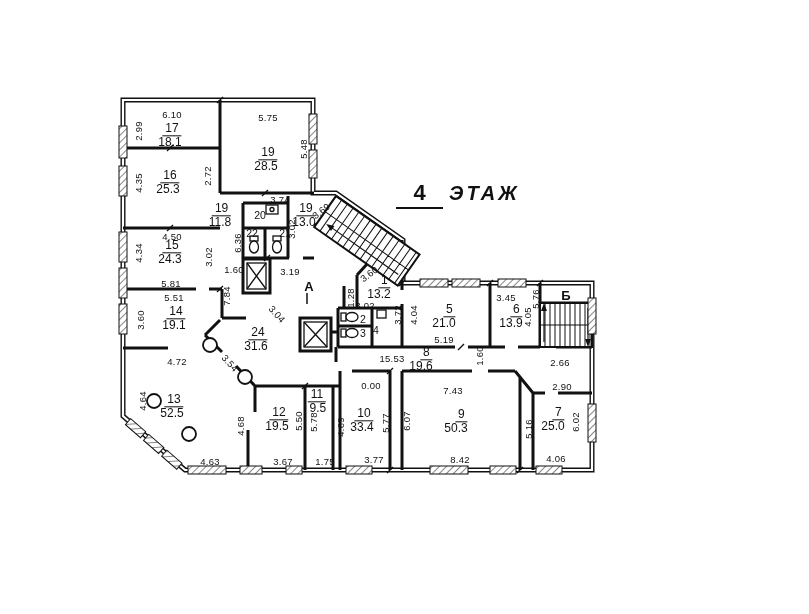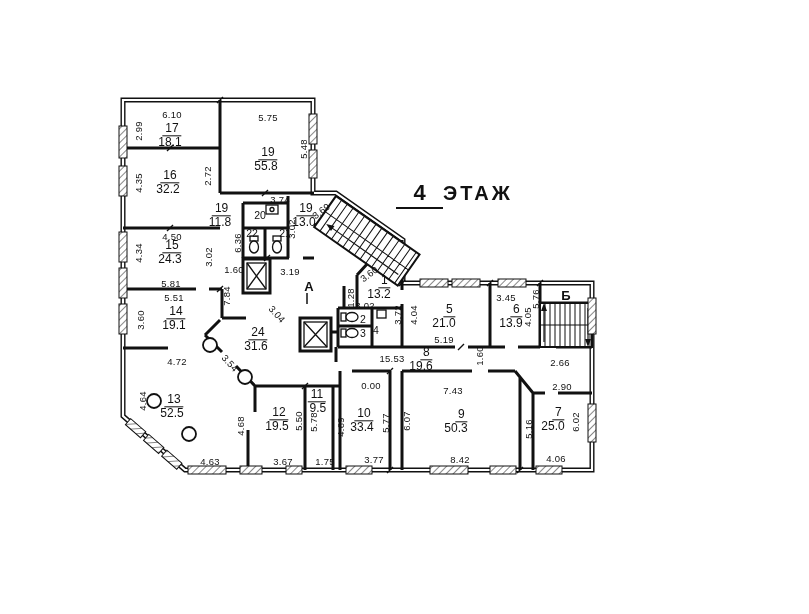--- a/index.html
+++ b/index.html
@@ -12,21 +12,21 @@
   .r48{transform:translate(-50%,-50%) rotate(48deg);}
   .rm37{transform:translate(-50%,-50%) rotate(-37deg);}
   .room{text-align:right;font-size:12px;line-height:1.1;}
   .room .num{display:inline-block;border-bottom:1px solid #111;padding:0 3px;}
   .room .area{display:block;}
   .sroom{font-size:10.5px;}
   .axis{font-size:13px;font-weight:bold;}
   .title{position:absolute;left:396px;top:180px;font-weight:bold;display:flex;align-items:baseline;}
   .title .t4{display:inline-block;width:47px;text-align:center;font-size:22px;
              border-bottom:2px solid #111;padding-bottom:1px;}
-  .title .tw{display:inline-block;margin-left:0;font-size:20px;letter-spacing:3px;}
+  .title .tw{display:inline-block;margin-left:6px;font-size:20px;letter-spacing:3px;font-style:italic;}
 </style>
 </head>
 <body>
 
 <div class="canvas">
 
 <svg width="809" height="614" viewBox="0 0 809 614">
   <defs>
     <pattern id="hz" width="5" height="5" patternUnits="userSpaceOnUse" patternTransform="rotate(45)">
       <rect width="5" height="5" fill="#fff"></rect>
@@ -149,22 +149,22 @@
     <line x1="307" y1="293" x2="307" y2="304" stroke="#111" stroke-width="1.5"></line>
   </g>
 </svg>
 
 <div class="title">
   <span class="t4">4</span>
   <span class="tw">ЭТАЖ</span>
 </div>
 
 <div class="lbl room" style="left:170px;top:136px"><span class="num">17</span><span class="area">18.1</span></div>
-<div class="lbl room" style="left:266px;top:160px"><span class="num">19</span><span class="area">55.8</span></div>
-<div class="lbl room" style="left:168px;top:183px"><span class="num">16</span><span class="area">32.2</span></div>
+<div class="lbl room" style="left:266px;top:160px"><span class="num">19</span><span class="area">28.5</span></div>
+<div class="lbl room" style="left:168px;top:183px"><span class="num">16</span><span class="area">25.3</span></div>
 <div class="lbl room" style="left:170px;top:253px"><span class="num">15</span><span class="area">24.3</span></div>
 <div class="lbl room" style="left:174px;top:319px"><span class="num">14</span><span class="area">19.1</span></div>
 <div class="lbl room" style="left:172px;top:407px"><span class="num">13</span><span class="area">52.5</span></div>
 <div class="lbl room" style="left:220px;top:216px"><span class="num">19</span><span class="area">11.8</span></div>
 <div class="lbl room" style="left:304px;top:216px"><span class="num">19</span><span class="area">13.0</span></div>
 <div class="lbl room" style="left:256px;top:340px"><span class="num">24</span><span class="area">31.6</span></div>
 <div class="lbl room" style="left:379px;top:288px"><span class="num">1</span><span class="area">13.2</span></div>
 <div class="lbl room" style="left:444px;top:317px"><span class="num">5</span><span class="area">21.0</span></div>
 <div class="lbl room" style="left:511px;top:317px"><span class="num">6</span><span class="area">13.9</span></div>
 <div class="lbl room" style="left:421px;top:360px"><span class="num">8</span><span class="area">19.6</span></div>

